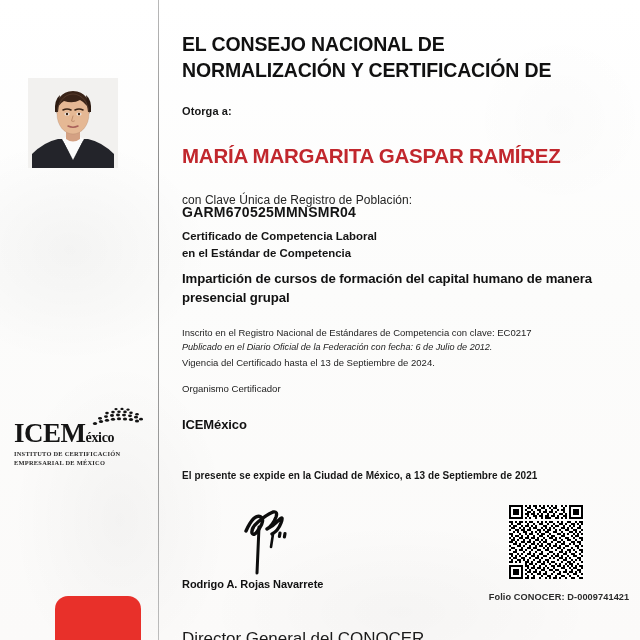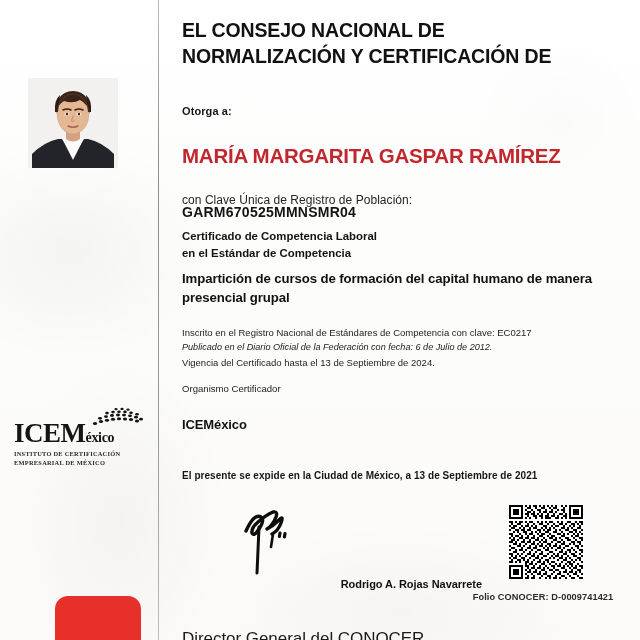--- a/index.html
+++ b/index.html
@@ -102,21 +102,21 @@
 
   
   .main {
     position: absolute;
     left: 182px; top: 0;
     width: 420px;
   }
 
   .title {
     position: absolute;
-    left: 0; top: 18px;
+    left: 0; top: 32px;
     width: 400px;
     font-size: 19.5px;
     font-weight: bold;
     line-height: 1.33;
     letter-spacing: -0.15px;
     color: #111111;
   }
 
   .otorga {
     position: absolute;
@@ -220,21 +220,21 @@
     position: absolute;
     left: 50px; top: 503px;
     width: 110px; height: 72px;
   }
   .signature svg { display: block; width: 100%; height: 100%; }
 
   .signer-name {
     position: absolute;
     left: 0; top: 578px;
     width: 300px;
-    text-align: right;
+    text-align: left;
     font-size: 11px;
     font-weight: bold;
     letter-spacing: -0.05px;
     color: #111111;
   }
   .signer-title {
     position: absolute;
     left: 0; top: 629px;
     width: 300px;
     font-size: 17px;
@@ -246,21 +246,21 @@
   .qr {
     position: absolute;
     left: 508px; top: 505px;
     width: 76px; height: 74px;
     background: #ffffff;
   }
   .qr svg { display: block; width: 100%; height: 100%; }
 
   .folio {
     position: absolute;
-    left: 468px; top: 592px;
+    left: 484px; top: 592px;
     width: 150px;
     text-align: center;
     font-size: 9.2px;
     font-weight: bold;
     letter-spacing: 0.1px;
     color: #2a2a2a;
     filter: blur(0.15px);
   }
 </style>
 </head>

